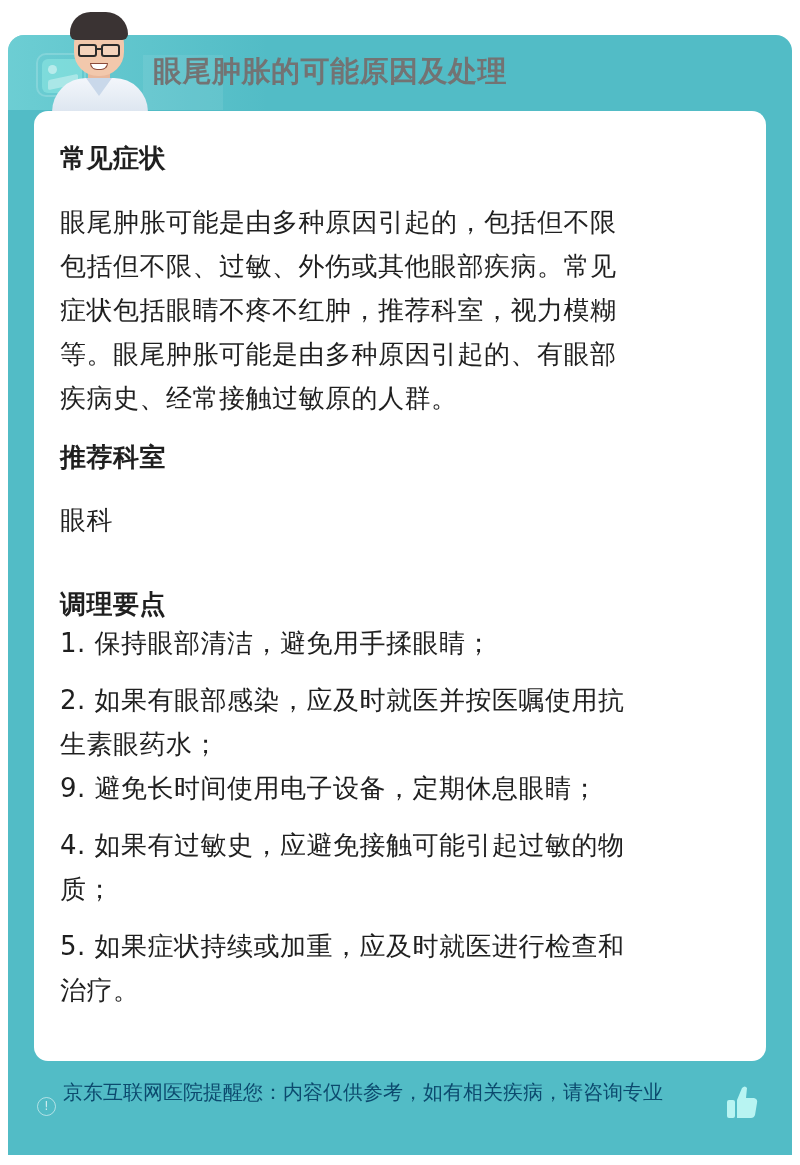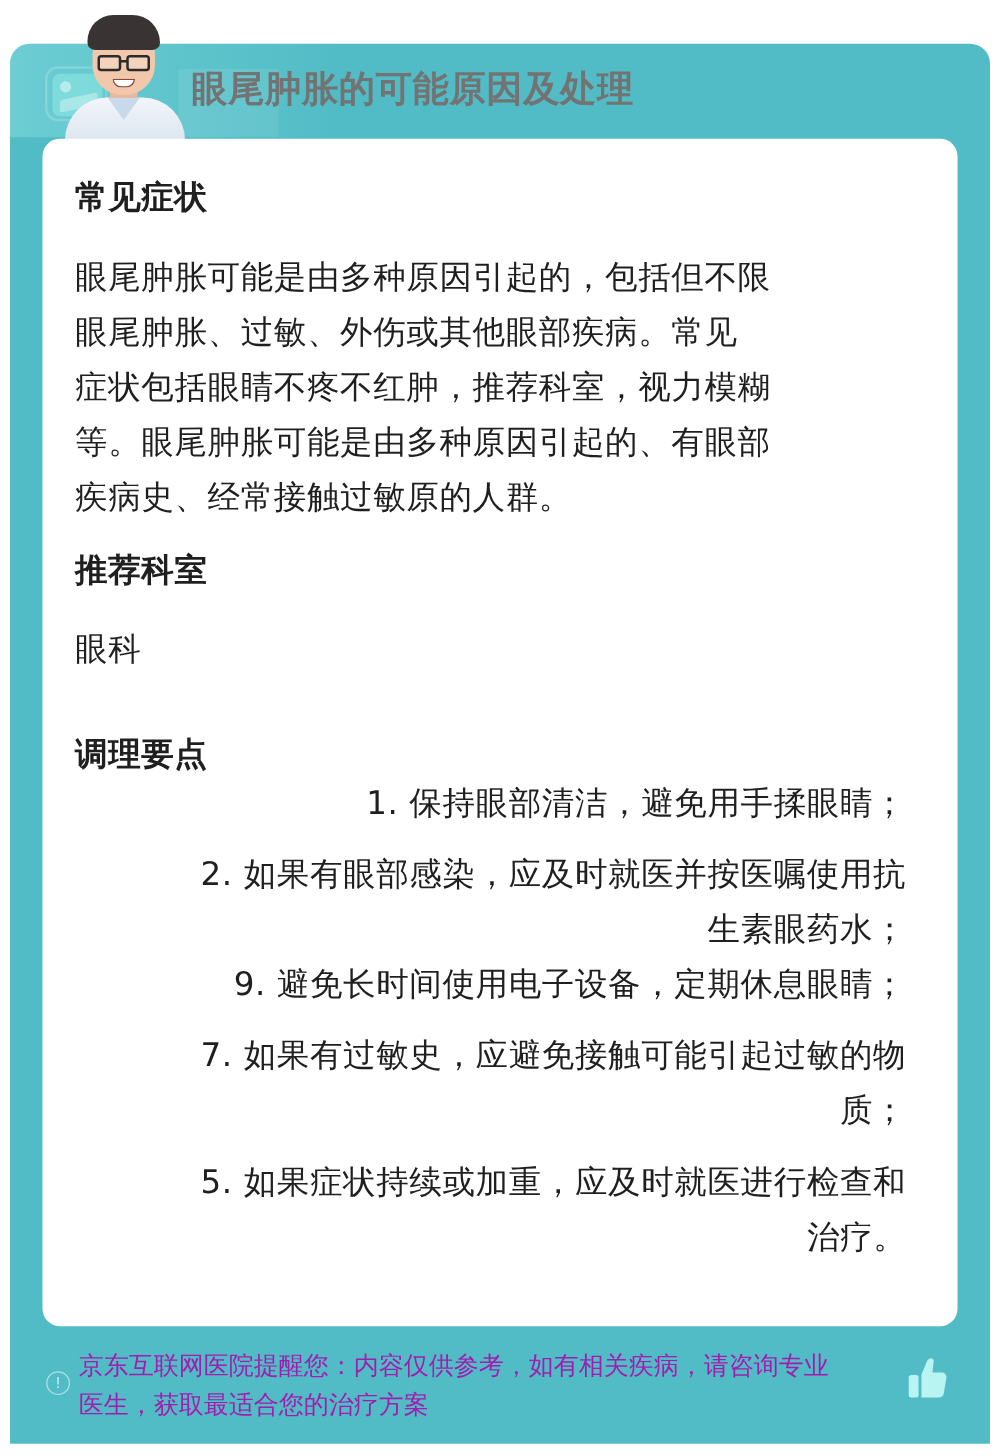--- a/index.html
+++ b/index.html
@@ -86,21 +86,21 @@
   .h { font-size: 26px; font-weight: bold; height: 44px; line-height: 44px; letter-spacing: 0.5px; }
   .p { font-size: 26px; line-height: 44px; letter-spacing: 0.5px; }
 
   .footer-icon {
     position: absolute; left: 37px; top: 1097px; width: 19px; height: 19px;
     border: 1.5px solid rgba(255,255,255,0.55); border-radius: 50%;
     color: rgba(255,255,255,0.7); font-size: 12px; line-height: 16px; text-align: center;
   }
   .footer-text {
     position: absolute; left: 63px; top: 1077px; width: 665px;
-    color: #a21caf; font-size: 20px; line-height: 31px;
+    color: #0c4a6e; font-size: 20px; line-height: 31px;
   }
   .thumb { position: absolute; left: 725px; top: 1084px; width: 34px; height: 36px; }
 </style>
 </head>
 <body>
 
 <div class="outer"></div>
 
 <div class="header-band">
   <div class="header-glow"></div>
@@ -123,55 +123,54 @@
   <div class="av-smile"></div>
 </div>
 
 <div class="title">眼尾肿胀的可能原因及处理</div>
 
 <div class="card"></div>
 
 <div class="content h" style="top:136px;">常见症状</div>
 <div class="content" style="top:200px;">
   <div class="p">眼尾肿胀可能是由多种原因引起的，包括但不限</div>
-  <div class="p">眼尾肿胀、过敏、外伤或其他眼部疾病。常见</div>
+  <div class="p">包括但不限、过敏、外伤或其他眼部疾病。常见</div>
   <div class="p">症状包括眼睛不疼不红肿，推荐科室，视力模糊</div>
   <div class="p">等。眼尾肿胀可能是由多种原因引起的、有眼部</div>
   <div class="p">疾病史、经常接触过敏原的人群。</div>
 </div>
 
 <div class="content h" style="top:435px;">推荐科室</div>
 <div class="content p" style="top:498px;">眼科</div>
 
 <div class="content h" style="top:582px;">调理要点</div>
-<div class="content" style="top:621px;text-align:right;">
+<div class="content" style="top:621px;">
   <div style="margin-bottom:13px;">
     <div class="p">1. 保持眼部清洁，避免用手揉眼睛；</div>
   </div>
   <div style="">
     <div class="p">2. 如果有眼部感染，应及时就医并按医嘱使用抗</div>
     <div class="p">生素眼药水；</div>
   </div>
   <div style="margin-bottom:13px;">
     <div class="p">9. 避免长时间使用电子设备，定期休息眼睛；</div>
   </div>
   <div style="margin-bottom:13px;">
-    <div class="p">7. 如果有过敏史，应避免接触可能引起过敏的物</div>
+    <div class="p">4. 如果有过敏史，应避免接触可能引起过敏的物</div>
     <div class="p">质；</div>
   </div>
   <div>
     <div class="p">5. 如果症状持续或加重，应及时就医进行检查和</div>
     <div class="p">治疗。</div>
   </div>
 </div>
 
 <div class="footer-icon">!</div>
 <div class="footer-text">
   <div>京东互联网医院提醒您：内容仅供参考，如有相关疾病，请咨询专业</div>
-  <div>医生，获取最适合您的治疗方案</div>
 </div>
 <div class="thumb">
   <svg width="34" height="36" viewBox="0 0 34 36">
     <rect x="2" y="16" width="8" height="18" rx="2" fill="#b8f4f2"></rect>
     <path d="M12 16 L17 4 Q20 1 22 4 L21 14 L29 14 Q33 15 32 19 L30 31 Q29 34 26 34 L12 34 Z" fill="#b8f4f2"></path>
     <rect x="10" y="16" width="2" height="18" fill="#52bcc6"></rect>
   </svg>
 </div>
 
 </body></html>

